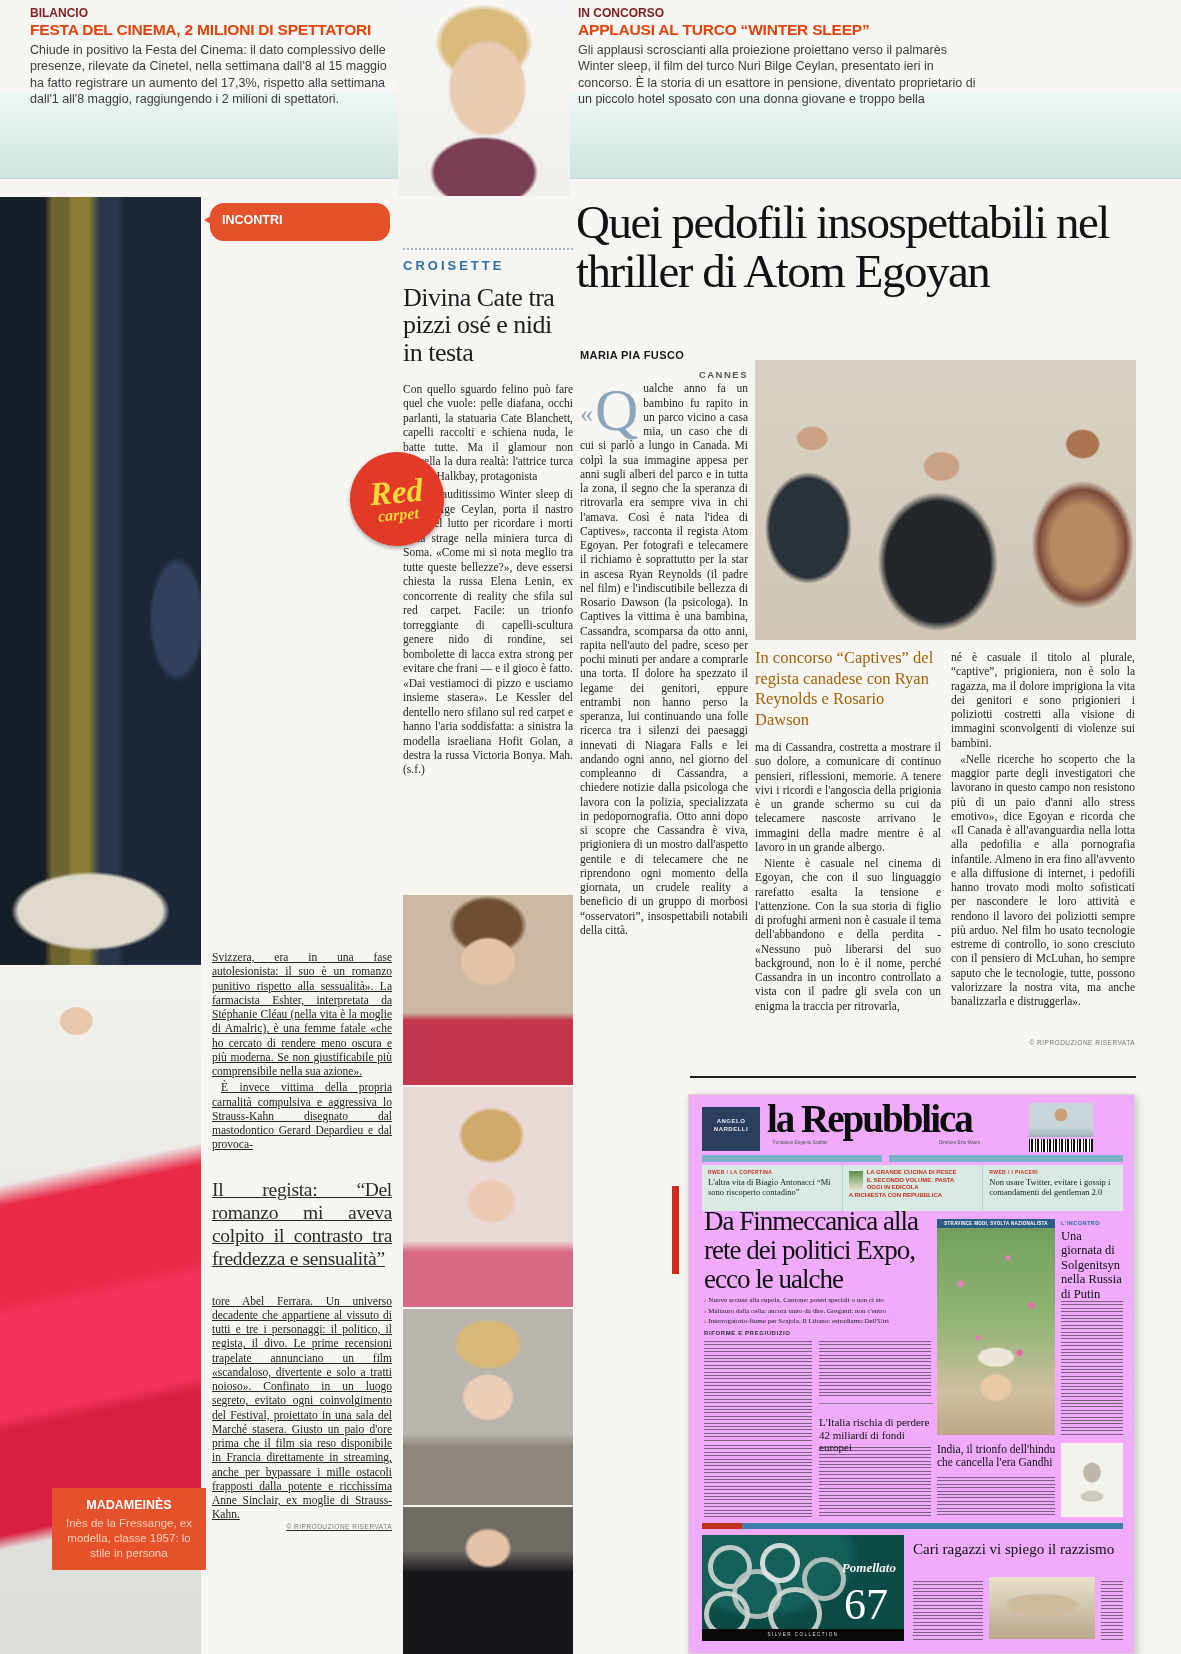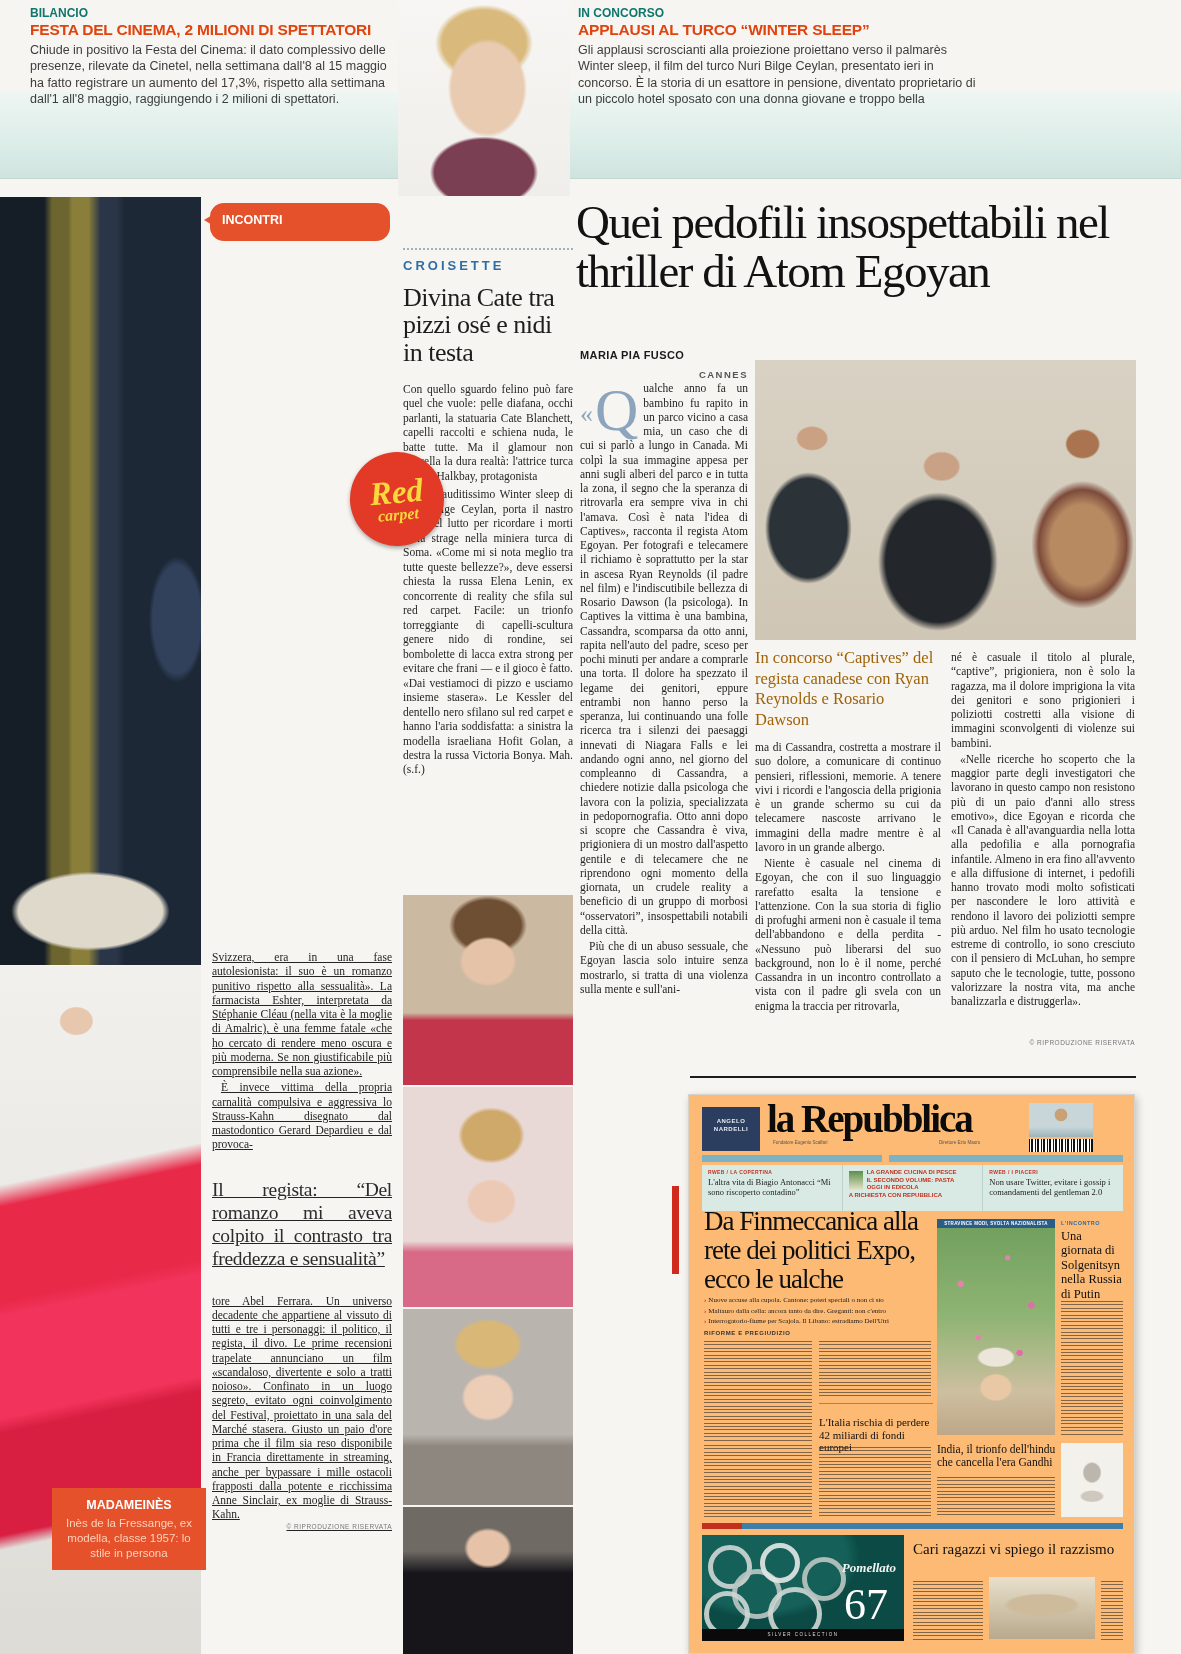--- a/index.html
+++ b/index.html
@@ -3,21 +3,21 @@
 <meta charset="utf-8">
 <style>
   html,body{margin:0;padding:0;background:#e9e8e5;}
   #page{position:relative;width:1181px;height:1654px;background:#f6f5f2;overflow:hidden;
         font-family:"Liberation Serif",serif;color:#222;}
   .abs{position:absolute;}
   
   #teal-band{left:0;top:92px;width:1181px;height:86px;
      background:linear-gradient(180deg,#eef6f3 0%,#d9ebe6 70%,#cfe3de 100%);
      border-bottom:1px solid #c3d8d2;}
-  .kicker-orange{font:700 12px/1.2 "Liberation Sans",sans-serif;color:#0f766e;}
+  .kicker-orange{font:700 12px/1.2 "Liberation Sans",sans-serif;color:#7f1d1d;}
   .title-orange{font:700 15.5px/1.15 "Liberation Sans",sans-serif;color:#e0430d;letter-spacing:-.2px;margin:1px 0 3px;}
   .topbody{font:12.5px/1.3 "Liberation Sans",sans-serif;color:#3d3d3d;text-align:left;}
   #top-left{left:30px;top:6px;width:368px;}
   #top-right{left:578px;top:6px;width:398px;}
   
   .ph{overflow:hidden;}
   #photo-cate{left:398px;top:0;width:172px;height:196px;
      background:
        radial-gradient(90px 60px at 50% 88%, #7a3f52 0 55%, transparent 60%),
        radial-gradient(14px 14px at 38% 92%, #d8485f 0 50%, transparent 55%),
@@ -96,21 +96,21 @@
   .dropcap{float:left;font:400 60px/0.85 "Liberation Serif",serif;color:#8ca5bd;margin:4px 5px 0 0;}
   #caption{left:755px;top:648px;width:186px;font:400 16.5px/1.25 "Liberation Serif",serif;color:#a16207;}
   .credit{font:400 6.5px/1 "Liberation Sans",sans-serif;color:#777;text-align:right;letter-spacing:.5px;}
   #credit-main{left:951px;top:1040px;width:184px;}
   #rule-bottom{left:690px;top:1076px;width:446px;height:2px;background:#1c1c1c;}
   
   #left-art{left:212px;top:950px;width:180px;text-decoration:underline;}
   #left-art .pq{font:400 19.5px/1.18 "Liberation Serif",serif;color:#2c2c2c;margin:26px 0 24px;letter-spacing:-.3px;}
   
   #redbar{left:672px;top:1186px;width:7px;height:88px;background:#cf2a1c;}
-  #promo{left:688px;top:1094px;width:447px;height:560px;background:#fdba74;
+  #promo{left:688px;top:1094px;width:447px;height:560px;background:#f0abfc;
      border:1px solid #d5d3cc;box-shadow:2px 3px 8px rgba(0,0,0,.22);box-sizing:border-box;}
   #promo .abs{position:absolute;}
   #p-adl{left:13px;top:12px;width:58px;height:44px;background:#2c3e5f;color:#e8eaf0;
      font:700 6px/1.4 "Liberation Sans",sans-serif;text-align:center;padding-top:10px;box-sizing:border-box;letter-spacing:.5px;}
   #p-mast{left:78px;top:4px;width:256px;font:700 39px/1 "Liberation Serif",serif;color:#0b0b0b;letter-spacing:-2px;}
   #p-found{left:84px;top:46px;font:400 4.5px/1 "Liberation Sans",sans-serif;color:#555;}
   #p-dir{left:250px;top:46px;font:400 4.5px/1 "Liberation Sans",sans-serif;color:#555;}
   #p-adr{left:340px;top:8px;width:64px;height:34px;background:
      radial-gradient(12px 12px at 50% 35%, #caa076 0 50%, transparent 56%),
      linear-gradient(180deg,#c8d6da 0 70%, #9eb4bb 100%);}
@@ -227,21 +227,20 @@
 
   <div id="headline" class="abs">Quei pedofili insospettabili nel thriller di Atom Egoyan</div>
   <div id="byline" class="abs">MARIA PIA FUSCO</div>
   <div id="photo-main" class="abs ph"></div>
 
   <div id="col1" class="abs col">
     <div class="dateline">CANNES</div>
     <span class="oq">«</span>
     <span class="dropcap">Q</span>
     <p class="first">ualche anno fa un bambino fu rapito in un parco vicino a casa mia, un caso che di cui si parlò a lungo in Canada. Mi colpì la sua immagine appesa per anni sugli alberi del parco e in tutta la zona, il segno che la speranza di ritrovarla era sempre viva in chi l'amava. Così è nata l'idea di Captives», racconta il regista Atom Egoyan. Per fotografi e telecamere il richiamo è soprattutto per la star in ascesa Ryan Reynolds (il padre nel film) e l'indiscutibile bellezza di Rosario Dawson (la psicologa). In Captives la vittima è una bambina, Cassandra, scomparsa da otto anni, rapita nell'auto del padre, sceso per pochi minuti per andare a comprarle una torta. Il dolore ha spezzato il legame dei genitori, eppure entrambi non hanno perso la speranza, lui continuando una folle ricerca tra i silenzi dei paesaggi innevati di Niagara Falls e lei andando ogni anno, nel giorno del compleanno di Cassandra, a chiedere notizie dalla psicologa che lavora con la polizia, specializzata in pedopornografia. Otto anni dopo si scopre che Cassandra è viva, prigioniera di un mostro dall'aspetto gentile e di telecamere che ne riprendono ogni momento della giornata, un crudele reality a beneficio di un gruppo di morbosi “osservatori”, insospettabili notabili della città.</p>
-    <p>Più che di un abuso sessuale, che Egoyan lascia solo intuire senza mostrarlo, si tratta di una violenza sulla mente e sull'ani-</p>
   </div>
 
   <div id="caption" class="abs">In concorso “Captives” del regista canadese con Ryan Reynolds e Rosario Dawson</div>
 
   <div id="col2" class="abs col">
     <p class="first">ma di Cassandra, costretta a mostrare il suo dolore, a comunicare di continuo pensieri, riflessioni, memorie. A tenere vivi i ricordi e l'angoscia della prigionia è un grande schermo su cui da telecamere nascoste arrivano le immagini della madre mentre è al lavoro in un grande albergo.</p>
     <p>Niente è casuale nel cinema di Egoyan, che con il suo linguaggio rarefatto esalta la tensione e l'attenzione. Con la sua storia di figlio di profughi armeni non è casuale il tema dell'abbandono e della perdita - «Nessuno può liberarsi del suo background, non lo è il nome, perché Cassandra in un incontro controllato a vista con il padre gli svela con un enigma la traccia per ritrovarla,</p>
   </div>
 
   <div id="col3" class="abs col">

